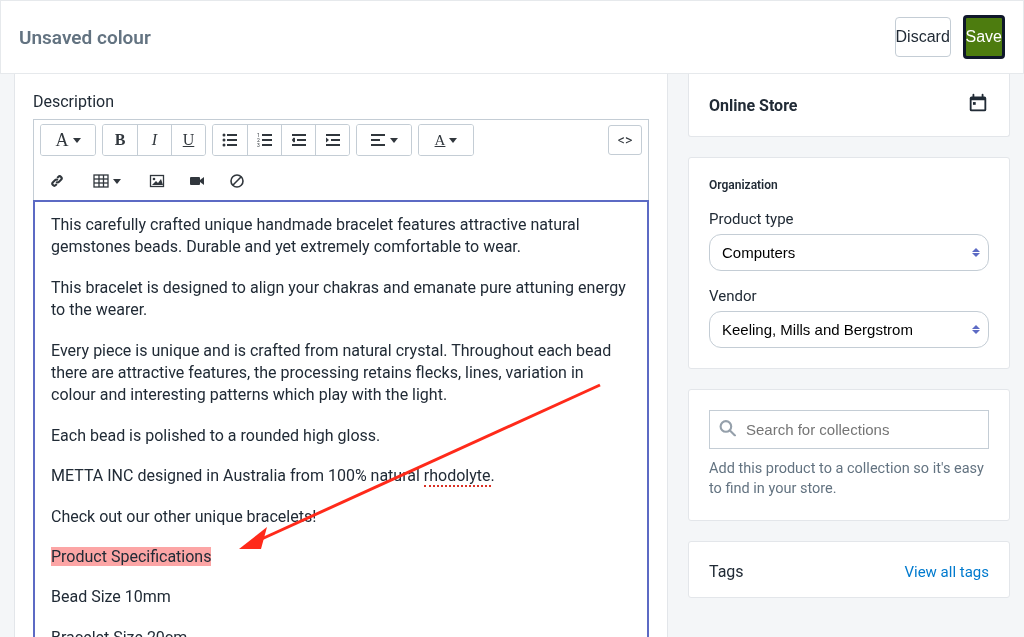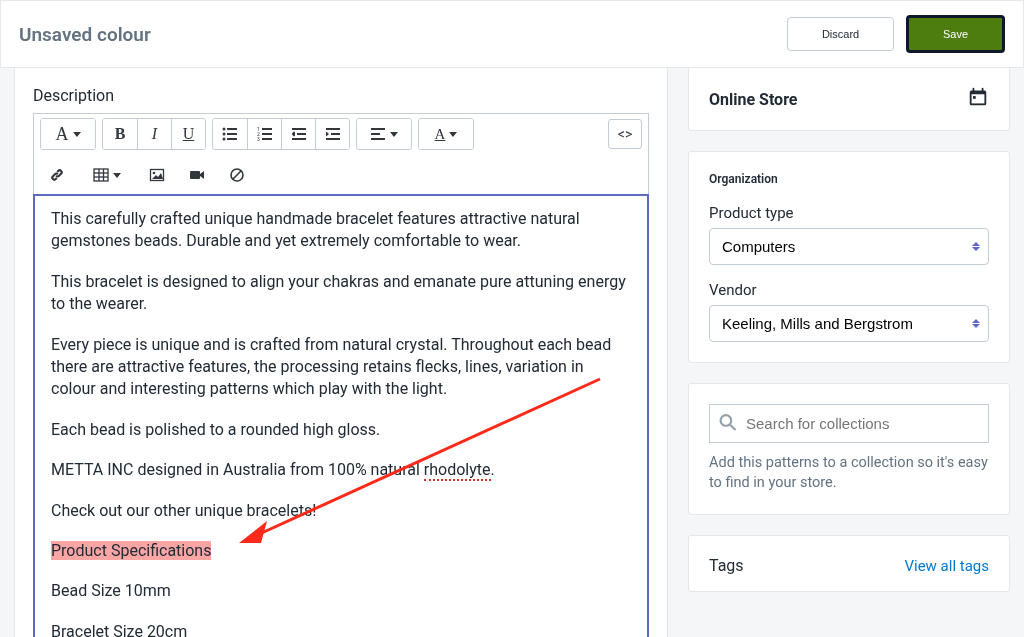--- a/index.html
+++ b/index.html
@@ -1,19 +1,19 @@
 <!DOCTYPE html>
 <html><head>
 <meta charset="utf-8">
 <style>
   * { box-sizing: border-box; }
   body { margin:0; font-family: -apple-system, BlinkMacSystemFont, "Segoe UI", Roboto, Helvetica, Arial, sans-serif; background:#f4f6f8; color:#212b36; font-size:15px; }
   .header { display:flex; align-items:center; justify-content:space-between; padding:14px 18px; background:#fff; border:1px solid #e6e9ec; }
   .header-title { color:#637381; font-weight:600; font-size:19px; }
-  .btn { padding:10px 34px; border-radius:4px; font-size:11px; cursor:pointer; }
+  .btn { padding:10px 0; border-radius:4px; font-size:16px; cursor:pointer; }
   .btn-discard { background:#fff; border:1px solid #c4cdd5; color:#212b36; margin-right:8px; }
   .btn-save { background:#4d7c0f; color:#fff; border:3px solid #0f172a; }
   .content { display:flex; padding:0 14px 20px 14px; gap:20px; align-items:flex-start; }
   .left { flex:1; background:#fff; border:1px solid #e3e6ea; border-top:none; border-radius:0 0 3px 3px; padding:18px 18px 4px 18px; }
   .field-label { color:#212b36; font-size:16px; margin-bottom:8px; display:block; }
   .toolbar { border:1px solid #c4cdd5; border-bottom:none; background:#fff; display:flex; flex-wrap:wrap; align-items:center; padding:4px 6px 0 6px; gap:6px; }
   .toolbar-row { display:flex; align-items:center; gap:6px; flex-wrap:wrap; padding-bottom:4px; }
   .tool-group { display:flex; border:1px solid #c4cdd5; border-radius:3px; overflow:hidden; }
   .tool-group .tool-btn + .tool-btn { border-left:1px solid #c4cdd5; }
   .tool-single { border:1px solid #c4cdd5; border-radius:3px; }
@@ -28,21 +28,21 @@
   .editor .spellline { border-bottom:2px dotted #d93025; }
   .html-btn-wrap { margin-left:auto; }
   .right { width:322px; display:flex; flex-direction:column; gap:20px; }
   .card { background:#fff; border:1px solid #e3e6ea; border-radius:3px; padding:20px; }
   .card-sm { padding:18px 20px; }
   .card.top-cut { border-top:none; border-top-left-radius:0; border-top-right-radius:0;font-weight:bold; }
   .card-heading { font-size:12px; font-weight:600; margin:0 0 18px 0; }
   .select-wrap { position:relative; margin-bottom:16px; }
   .select-wrap:last-child { margin-bottom:0; }
   .select-label { font-size:15px; color:#212b36; display:block; margin-bottom:6px; }
-  .select { width:100%; border:1px solid #c4cdd5; border-radius:4px; padding:9px 32px 9px 12px; background:#fff; font-size:15px; appearance:none; }
+  .select { width:100%; border:1px solid #c4cdd5; border-radius:12px; padding:9px 32px 9px 12px; background:#fff; font-size:15px; appearance:none; }
   .select-caret { position:absolute; right:8px; bottom:10px; width:11px; height:18px; display:flex; flex-direction:column; align-items:center; justify-content:center; gap:1px; pointer-events:none; }
   .select-caret::before, .select-caret::after { content:''; width:0; height:0; border-left:4px solid transparent; border-right:4px solid transparent; }
   .select-caret::before { border-bottom:4px solid #5c6ac4; }
   .select-caret::after { border-top:4px solid #5c6ac4; }
   .online-row { display:flex; align-items:center; justify-content:space-between; }
   .online-text { font-size:16px; }
   .cal-icon svg { width:22px; height:22px; fill:#212b36; }
   .search-input-wrap { position:relative; margin-bottom:10px; }
   .search-input { width:100%; border:1px solid #c4cdd5; border-radius:0; padding:10px 12px 10px 36px; font-size:15px; }
   .search-icon { position:absolute; left:10px; top:50%; transform:translateY(-50%); }
@@ -236,21 +236,21 @@
     </div>
 
     <div class="card">
       <div class="search-input-wrap">
         <span class="search-icon"><svg viewBox="0 0 16 16">
               <circle cx="6.5" cy="6.5" r="5" fill="none" stroke="#95a0ab" stroke-width="2"></circle>
               <line x1="10.5" y1="10.5" x2="15" y2="15" stroke="#95a0ab" stroke-width="2" stroke-linecap="round"></line>
             </svg></span>
         <input class="search-input" placeholder="Search for collections" style="">
       </div>
-      <div class="help-text">Add this patterns to a collection so it's easy to find in your store.</div>
+      <div class="help-text">Add this product to a collection so it's easy to find in your store.</div>
     </div>
 
     <div class="card" style="padding-bottom:16px;">
       <div class="tag-row">
         <span style="font-size:16px;">Tags</span>
         <span class="link">View all tags</span>
       </div>
     </div>
 
   </div>

